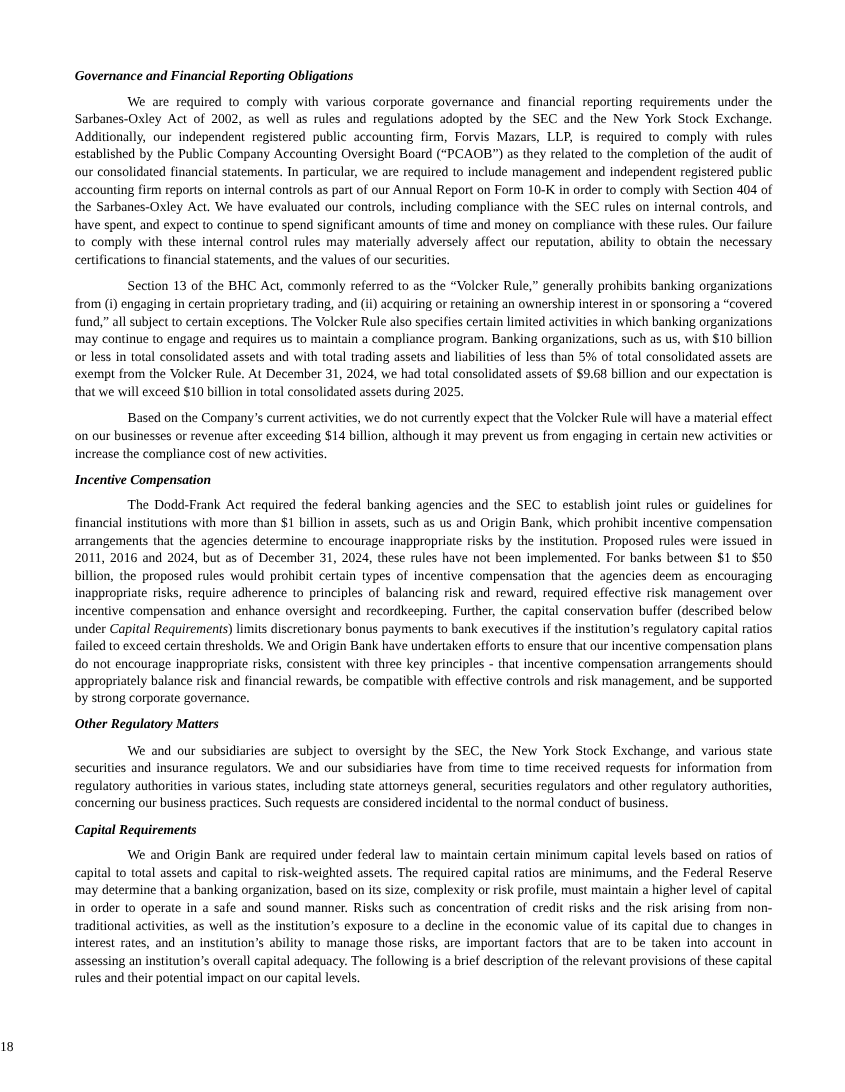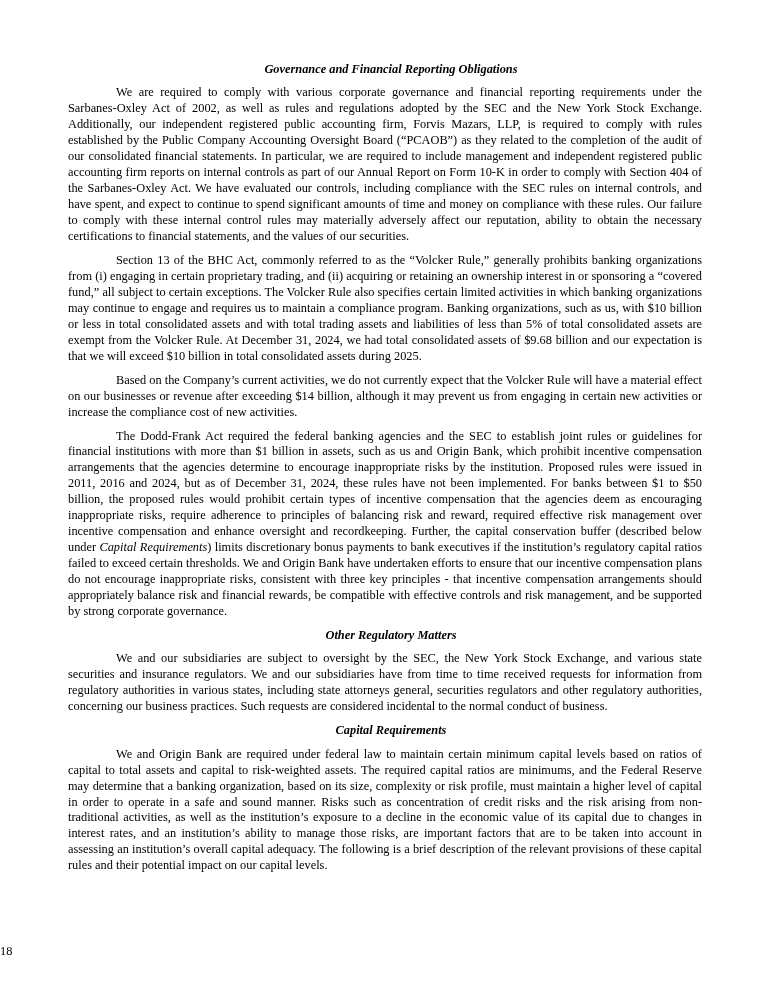--- a/index.html
+++ b/index.html
@@ -5,21 +5,20 @@
   html, body { margin: 0; padding: 0; background: #ffffff; }
   body { width: 768px; height: 993px; position: relative; overflow: hidden; }
   .page {
     position: absolute; left: 68px; top: 62px; width: 646px;
     font-family: "Liberation Serif", serif;
     font-size: 12.35px; line-height: 15.95px; color: #000;
   }
   .heading {
     font-weight: bold; font-style: italic;
     margin: 0 0 7.5px 0;
-    text-align: center;
   }
   .para {
     margin: 0 12px 8px 0;
     text-indent: 48px;
     text-align: justify;
     text-align-last: left;
   }
   .page-number {
     position: absolute; left: 0; width: 768px; top: 944px;
     font-family: "Liberation Serif", serif; font-size: 12.35px; color: #000;
@@ -30,20 +29,21 @@
 <body>
 
 <div class="page">
 
   <div class="heading">Governance and Financial Reporting Obligations</div>
   <p class="para">We are required to comply with various corporate governance and financial reporting requirements under the Sarbanes-Oxley Act of 2002, as well as rules and regulations adopted by the SEC and the New York Stock Exchange. Additionally, our independent registered public accounting firm, Forvis Mazars, LLP, is required to comply with rules established by the Public Company Accounting Oversight Board (“PCAOB”) as they related to the completion of the audit of our consolidated financial statements. In particular, we are required to include management and independent registered public accounting firm reports on internal controls as part of our Annual Report on Form 10-K in order to comply with Section 404 of the Sarbanes-Oxley Act. We have evaluated our controls, including compliance with the SEC rules on internal controls, and have spent, and expect to continue to spend significant amounts of time and money on compliance with these rules. Our failure to comply with these internal control rules may materially adversely affect our reputation, ability to obtain the necessary certifications to financial statements, and the values of our securities.</p>
 
   <p class="para">Section 13 of the BHC Act, commonly referred to as the “Volcker Rule,” generally prohibits banking organizations from (i) engaging in certain proprietary trading, and (ii) acquiring or retaining an ownership interest in or sponsoring a “covered fund,” all subject to certain exceptions. The Volcker Rule also specifies certain limited activities in which banking organizations may continue to engage and requires us to maintain a compliance program. Banking organizations, such as us, with $10 billion or less in total consolidated assets and with total trading assets and liabilities of less than 5% of total consolidated assets are exempt from the Volcker Rule. At December 31, 2024, we had total consolidated assets of $9.68 billion and our expectation is that we will exceed $10 billion in total consolidated assets during 2025.</p>
   <p class="para">Based on the Company’s current activities, we do not currently expect that the Volcker Rule will have a material effect on our businesses or revenue after exceeding $14 billion, although it may prevent us from engaging in certain new activities or increase the compliance cost of new activities.</p>
 
+  <div class="heading">Incentive Compensation</div>
   <p class="para"><span>The Dodd-Frank Act required the federal banking agencies and the SEC to establish joint rules or guidelines for financial institutions with more than $1 billion in assets, such as us and Origin Bank, which prohibit incentive compensation arrangements that the agencies determine to encourage inappropriate risks by the institution. Proposed rules were issued in 2011, 2016 and 2024, but as of December 31, 2024, these rules have not been implemented. For banks between $1 to $50 billion, the proposed rules would prohibit certain types of incentive compensation that the agencies deem as encouraging inappropriate risks, require adherence to principles of balancing risk and reward, required effective risk management over incentive compensation and enhance oversight and recordkeeping. Further, the capital conservation buffer (described below under </span><em class="ital">Capital Requirements</em><span>) limits discretionary bonus payments to bank executives if the institution’s regulatory capital ratios failed to exceed certain thresholds. We and Origin Bank have undertaken efforts to ensure that our incentive compensation plans do not encourage inappropriate risks, consistent with three key principles - that incentive compensation arrangements should appropriately balance risk and financial rewards, be compatible with effective controls and risk management, and be supported by strong corporate governance.</span></p>
 
   <div class="heading">Other Regulatory Matters</div>
   <p class="para">We and our subsidiaries are subject to oversight by the SEC, the New York Stock Exchange, and various state securities and insurance regulators. We and our subsidiaries have from time to time received requests for information from regulatory authorities in various states, including state attorneys general, securities regulators and other regulatory authorities, concerning our business practices. Such requests are considered incidental to the normal conduct of business.</p>
 
   <div class="heading">Capital Requirements</div>
   <p class="para">We and Origin Bank are required under federal law to maintain certain minimum capital levels based on ratios of capital to total assets and capital to risk-weighted assets. The required capital ratios are minimums, and the Federal Reserve may determine that a banking organization, based on its size, complexity or risk profile, must maintain a higher level of capital in order to operate in a safe and sound manner. Risks such as concentration of credit risks and the risk arising from non-traditional activities, as well as the institution’s exposure to a decline in the economic value of its capital due to changes in interest rates, and an institution’s ability to manage those risks, are important factors that are to be taken into account in assessing an institution’s overall capital adequacy. The following is a brief description of the relevant provisions of these capital rules and their potential impact on our capital levels.</p>
 
 </div>
 

